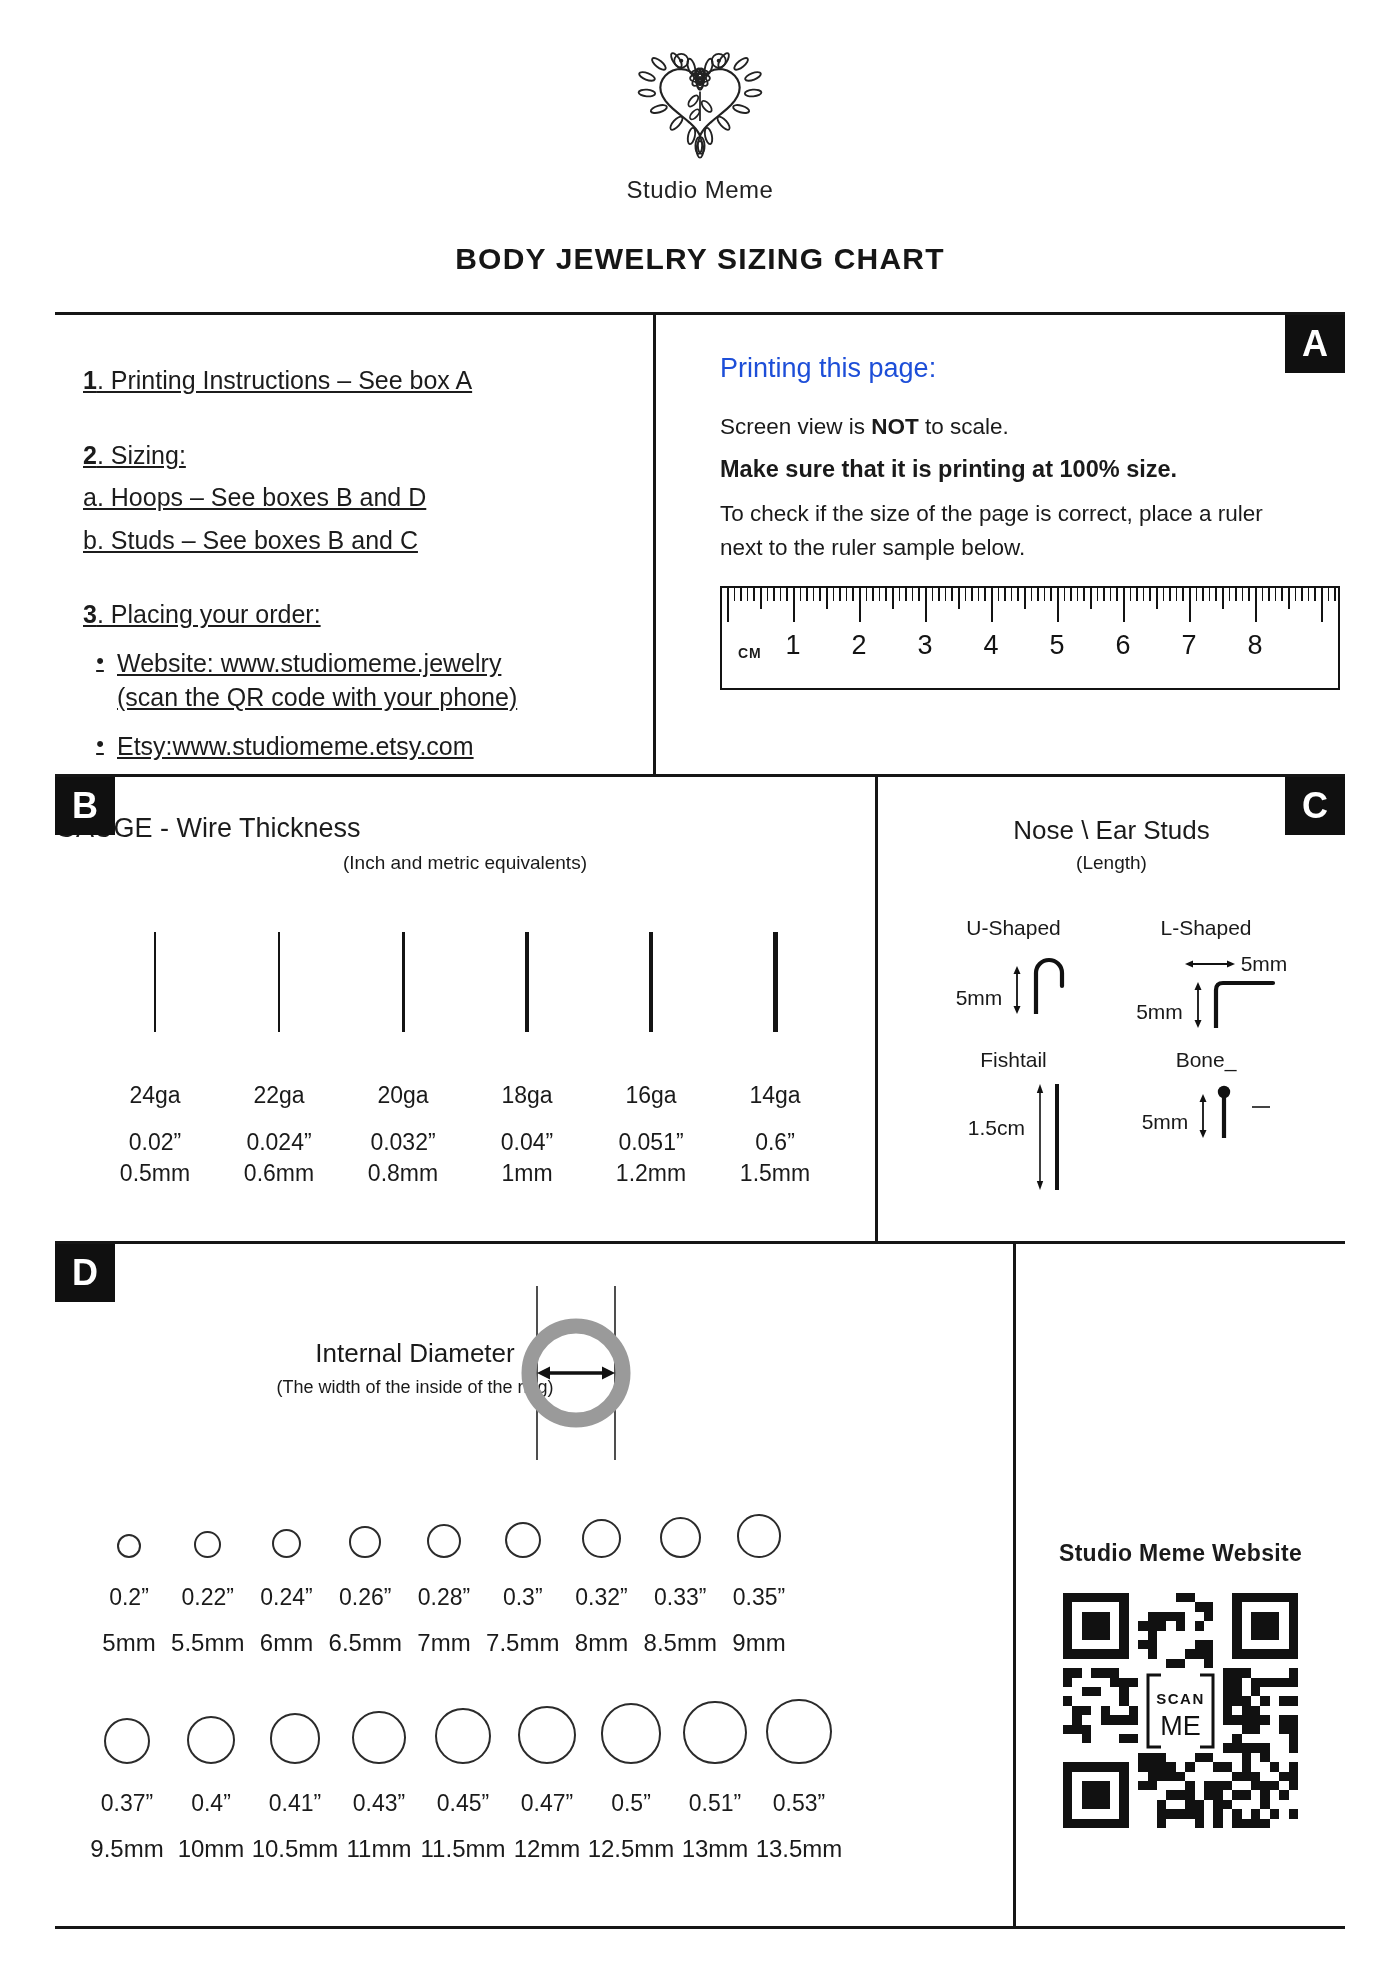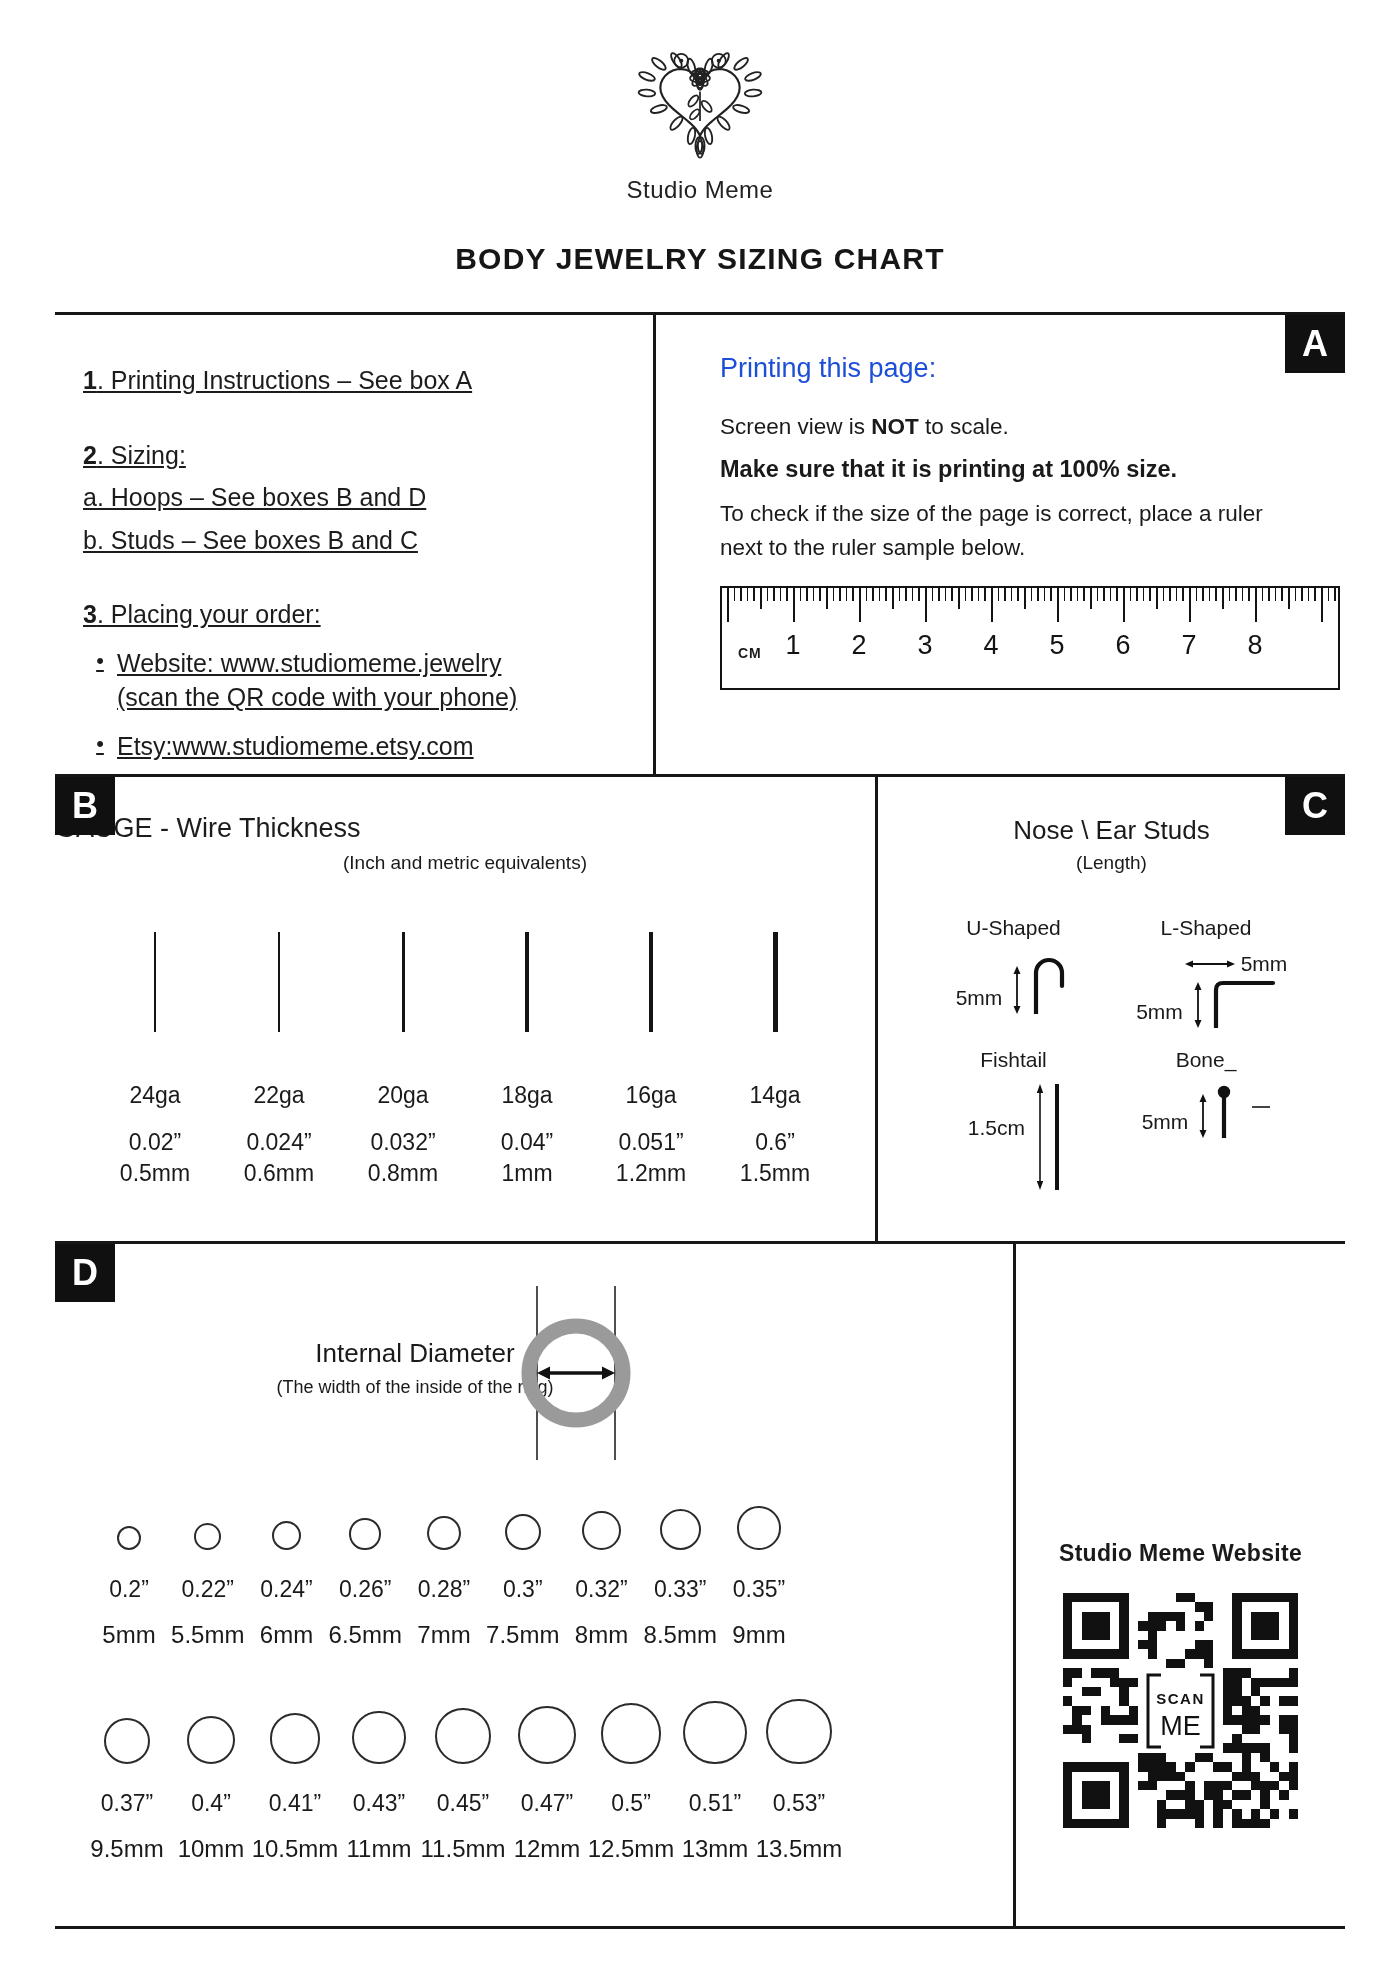--- a/index.html
+++ b/index.html
@@ -66,21 +66,21 @@
   .l-top{display:flex;align-items:center;margin-left:60px;margin-bottom:2px;}
   .l-top .dim{margin:0 0 0 6px;}
   .f-line{width:4.2px;height:106px;background:#111;margin-left:9px;}
   .bone-dash{width:18px;border-top:2.5px solid #444;margin:0 0 30px 16px;}
   
   .d-title-wrap{width:720px;text-align:center;margin-top:94px;}
   .d-title{font-size:26px;}
   .d-sub{font-size:18px;margin-top:8px;}
   .ring-diagram{position:absolute;left:432px;top:36px;}
   .crow{position:absolute;display:flex;justify-content:space-between;}
-  .crow1{left:36px;top:260px;width:706px;}
+  .crow1{left:36px;top:268px;width:706px;}
   .crow2{left:34px;top:452px;width:748px;align-items:flex-end;}
   .citem{display:flex;flex-direction:column;align-items:center;width:76px;}
   .cwrap1{height:46px;display:flex;align-items:flex-end;justify-content:center;}
   .cwrap2{height:68px;display:flex;align-items:flex-end;justify-content:center;}
   .ccircle{border:2px solid #2b2b2b;border-radius:50%;box-sizing:border-box;background:#fff;}
   .cinch{margin-top:26px;font-size:23px;white-space:nowrap;}
   .cmm{margin-top:18px;font-size:24px;white-space:nowrap;}
   .qr-wrap{position:absolute;top:296px;left:0;width:100%;text-align:center;}
   .qr-heading{font-size:23px;font-weight:bold;letter-spacing:.3px;}
   .qr-box{width:235px;height:235px;margin:26px auto 0;}

